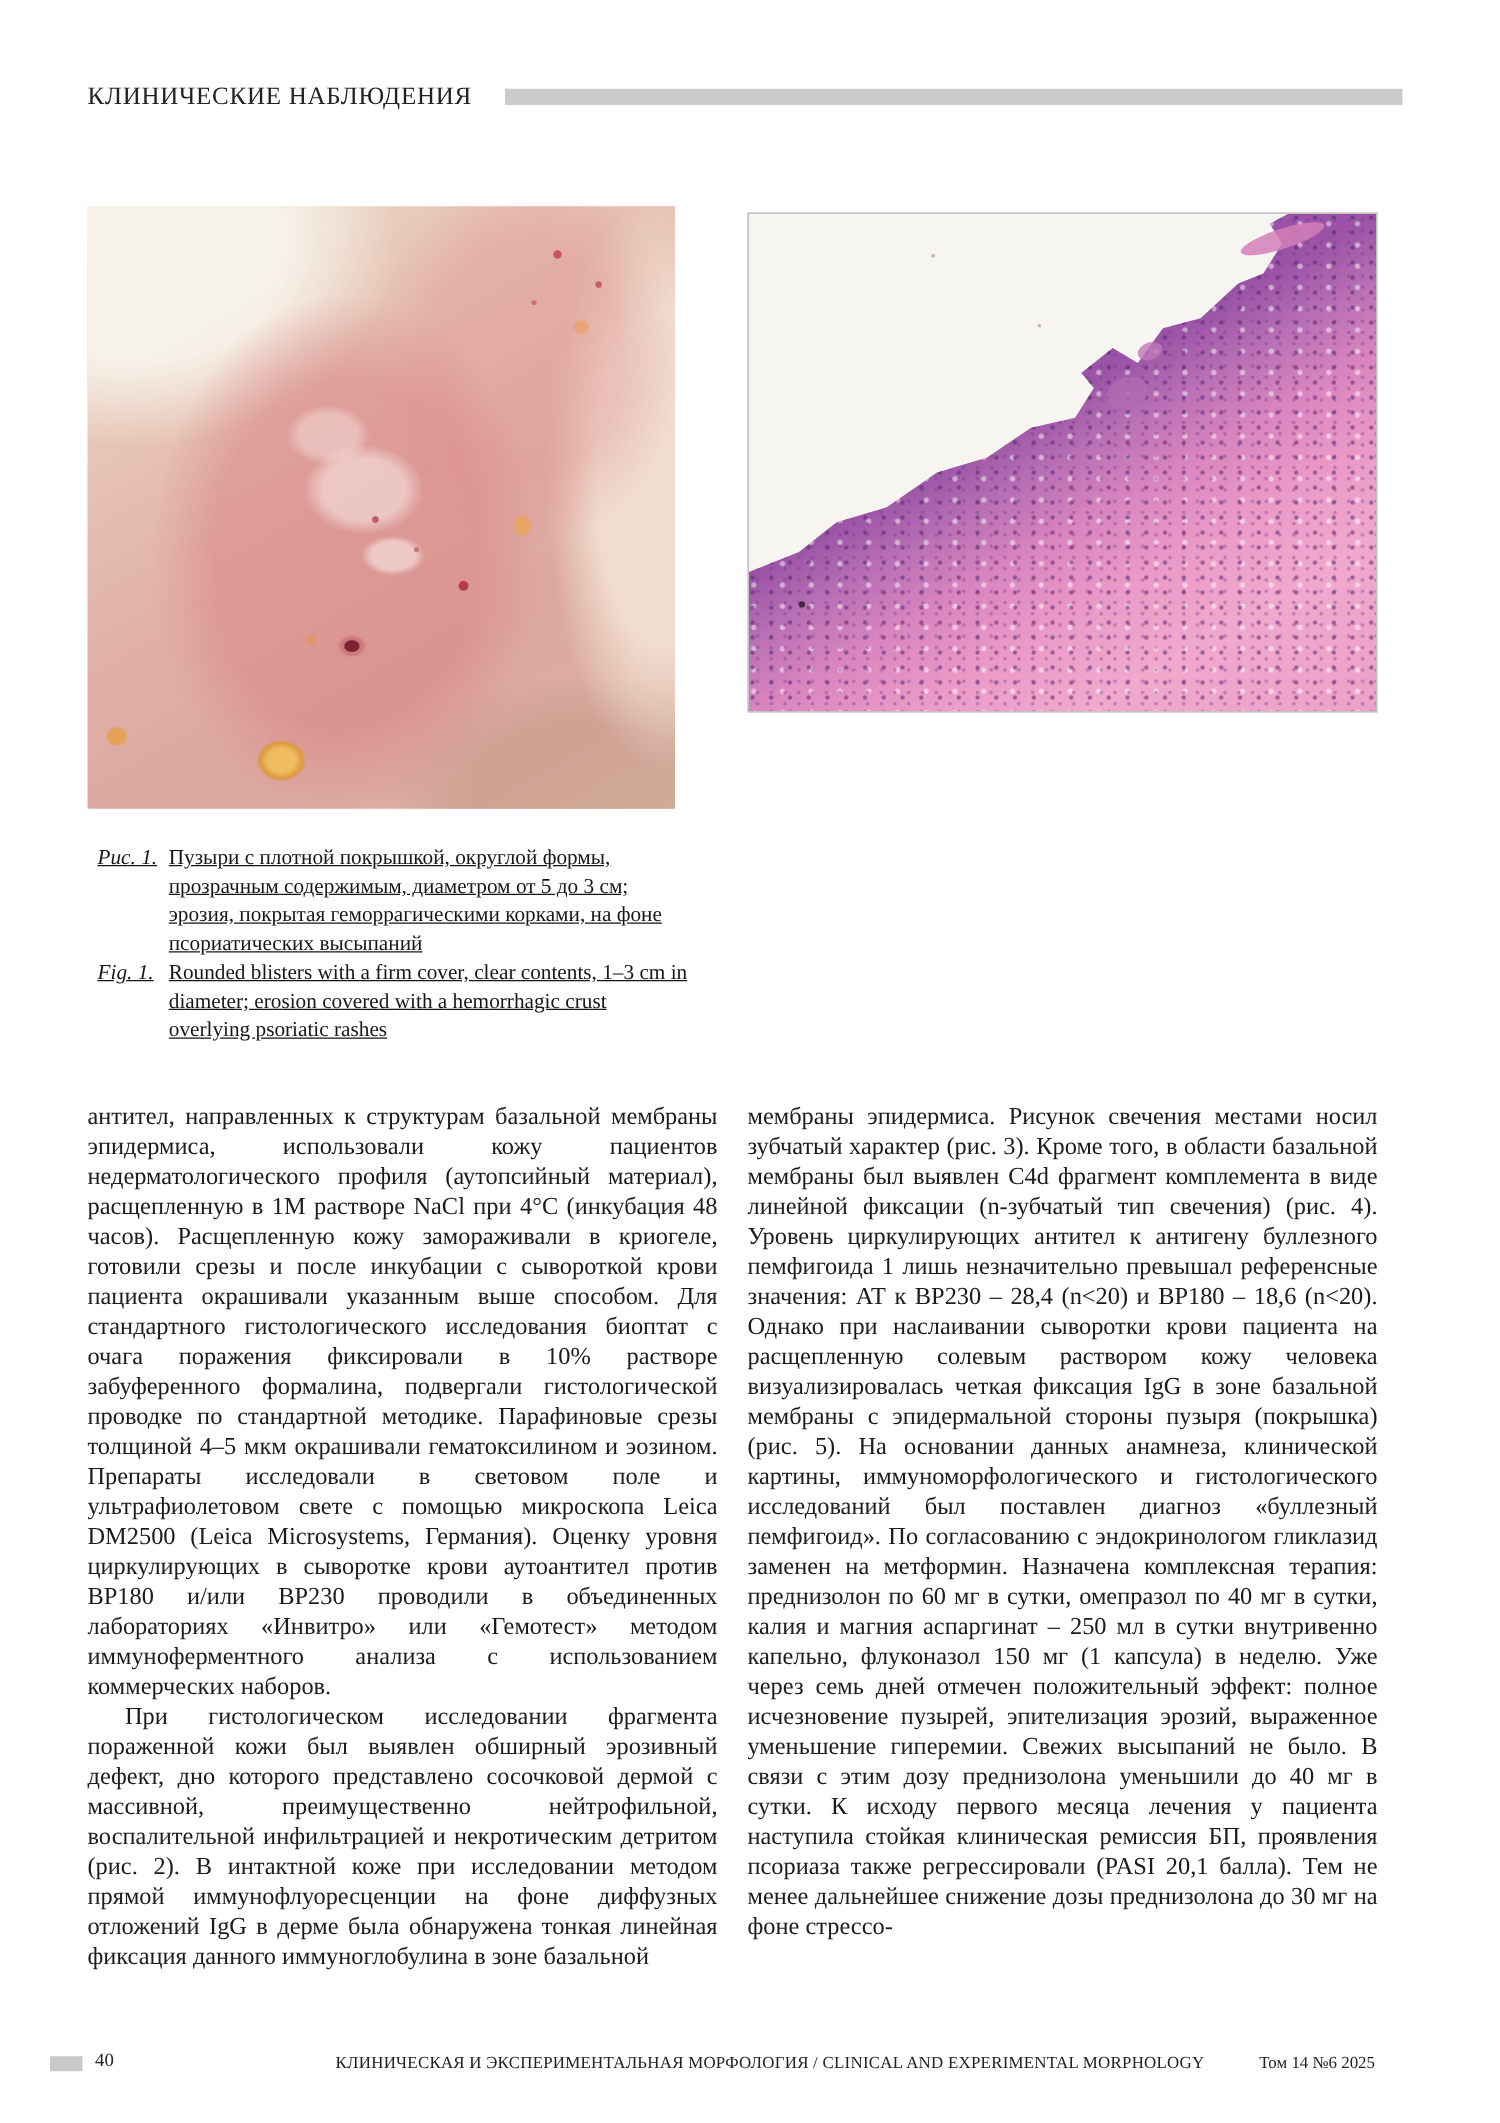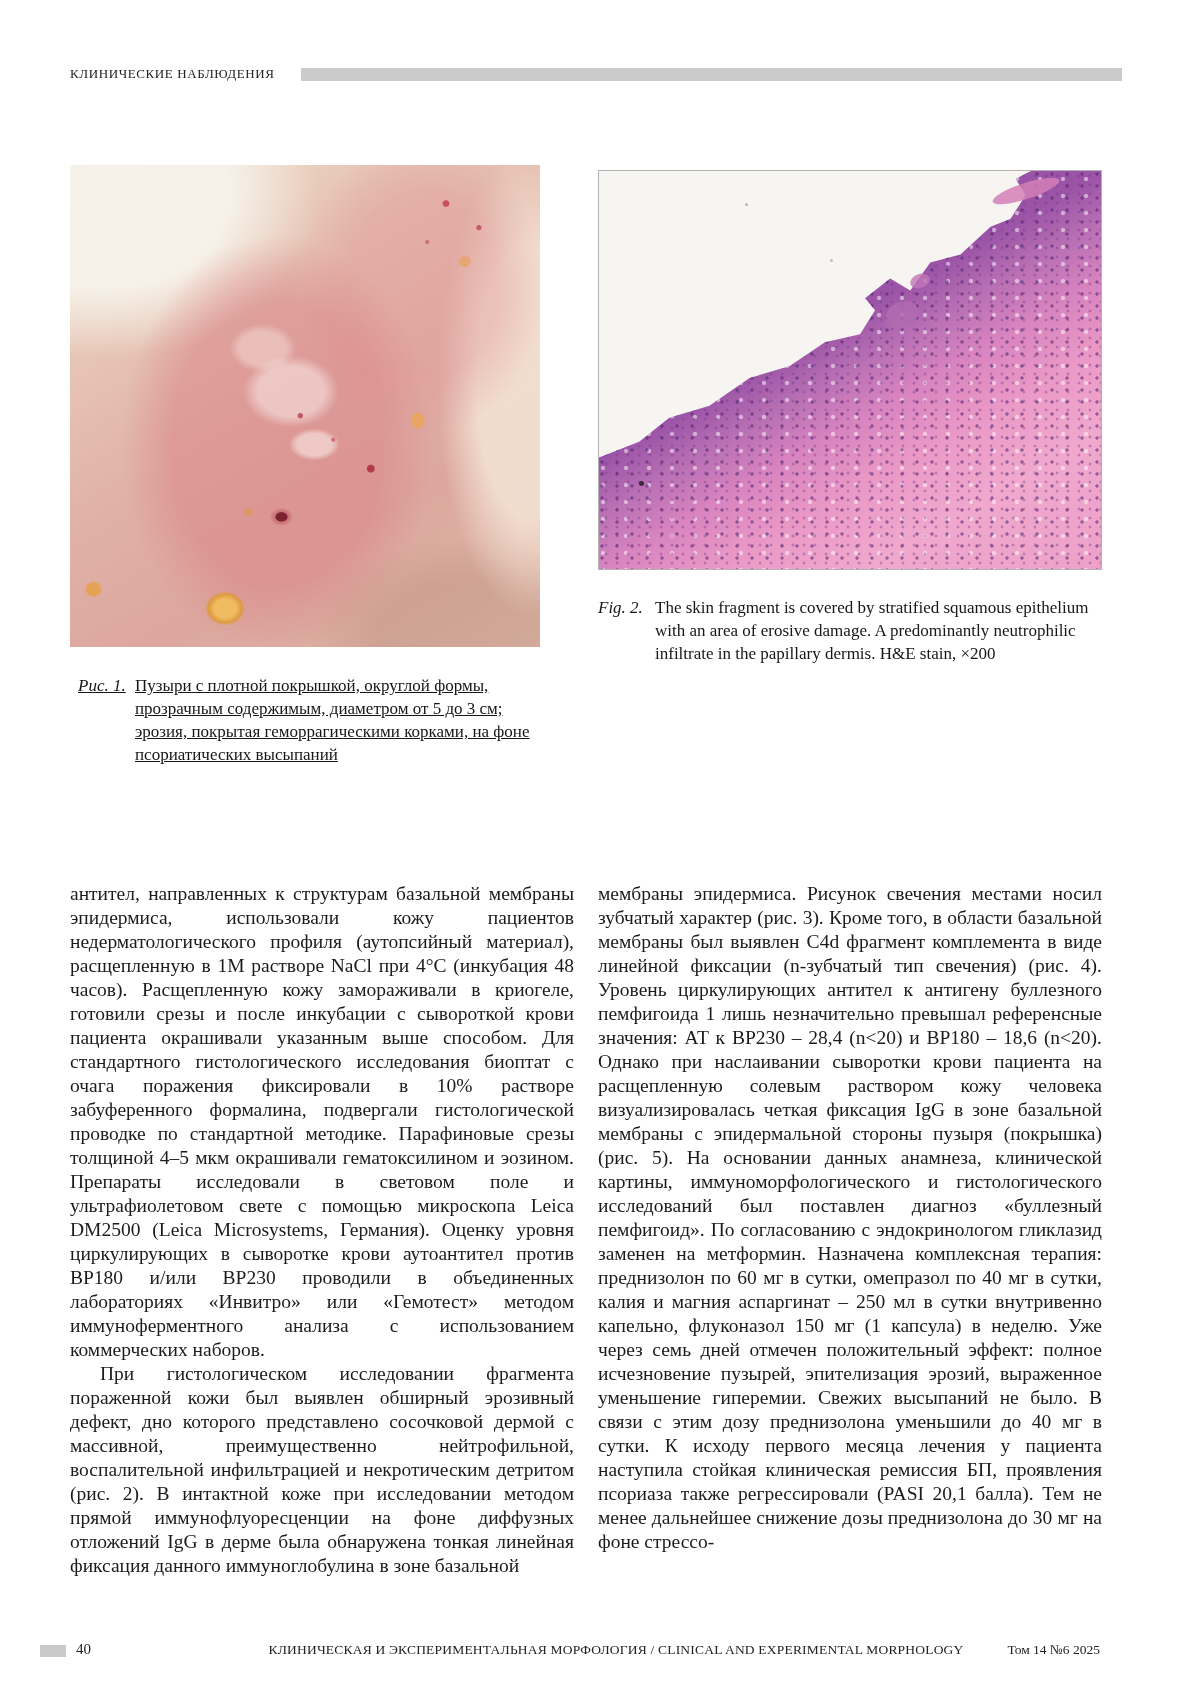--- a/index.html
+++ b/index.html
@@ -3,21 +3,21 @@
 <meta charset="utf-8">
 <style>
   html,body{margin:0;padding:0;}
   body{
     width:1200px;height:1698px;position:relative;background:#ffffff;
     font-family:"Liberation Serif","DejaVu Serif",serif;color:#1b1b1b;
     overflow:hidden;
   }
   
   .header{position:absolute;top:66px;left:70px;right:78px;display:flex;align-items:center;}
-  .header .section-label{font-size:13px;letter-spacing:.6px;white-space:nowrap;color:#222;text-align:center;}
+  .header .section-label{font-size:20px;letter-spacing:.6px;white-space:nowrap;color:#222;text-align:center;}
   .header .rule{flex:1;height:13px;background:#cbcbcb;margin-left:26px;}
   
   .photo{position:absolute;overflow:hidden;}
   .photo-clinical{
     left:70px;top:165px;width:470px;height:482px;
     background:
       radial-gradient(ellipse 9px 7px at 45% 73%, #7d2330 0 60%, rgba(125,35,48,0) 75%),
       radial-gradient(ellipse 15px 12px at 45% 73%, rgba(190,90,100,.5) 0 55%, rgba(190,90,100,0) 78%),
       radial-gradient(circle 6px at 64% 63%, #b33a4c 0 55%, rgba(179,58,76,0) 75%),
       radial-gradient(circle 5px at 80% 8%, rgba(194,64,84,.85) 0 55%, rgba(194,64,84,0) 78%),
@@ -99,27 +99,27 @@
     <div class="histo-frag dust-1"></div>
     <div class="histo-frag dust-2"></div>
     <div class="histo-frag dust-3"></div>
   </div>
 
   <div class="caption caption-1">
     <div class="cap-row">
       <span class="cap-label">Рис. 1.</span>
       <span>Пузыри с плотной покрышкой, округлой формы, прозрачным содержимым, диаметром от 5 до 3 см; эрозия, покрытая геморрагическими корками, на фоне псориатических высыпаний</span>
     </div>
+    <div class="cap-row">
+      <span class="cap-label">Fig. 1.</span>
+      <span>Rounded blisters with a firm cover, clear contents, 1–3 cm in diameter; erosion covered with a hemorrhagic crust overlying psoriatic rashes</span>
+    </div>
   </div>
 
   <div class="caption caption-2">
-    <div class="cap-row">
-      <span class="cap-label">Fig. 2.</span>
-      <span>The skin fragment is covered by stratified squamous epithelium with an area of erosive damage. A predominantly neutrophilic infiltrate in the papillary dermis. H&amp;E stain, ×200</span>
-    </div>
   </div>
 
   <div class="body-columns">
     <div class="col">
       <p>антител, направленных к структурам базальной мембраны эпидермиса, использовали кожу пациентов недерматологического профиля (аутопсийный материал), расщепленную в 1М растворе NaCl при 4°С (инкубация 48 часов). Расщепленную кожу замораживали в криогеле, готовили срезы и после инкубации с сывороткой крови пациента окрашивали указанным выше способом. Для стандартного гистологического исследования биоптат с очага поражения фиксировали в 10% растворе забуференного формалина, подвергали гистологической проводке по стандартной методике. Парафиновые срезы толщиной 4–5 мкм окрашивали гематоксилином и эозином. Препараты исследовали в световом поле и ультрафиолетовом свете с помощью микроскопа Leica DM2500 (Leica Microsystems, Германия). Оценку уровня циркулирующих в сыворотке крови аутоантител против BP180 и/или BP230 проводили в объединенных лабораториях «Инвитро» или «Гемотест» методом иммуноферментного анализа с использованием коммерческих наборов.</p>
       <p class="indent">При гистологическом исследовании фрагмента пораженной кожи был выявлен обширный эрозивный дефект, дно которого представлено сосочковой дермой с массивной, преимущественно нейтрофильной, воспалительной инфильтрацией и некротическим детритом (рис. 2). В интактной коже при исследовании методом прямой иммунофлуоресценции на фоне диффузных отложений IgG в дерме была обнаружена тонкая линейная фиксация данного иммуноглобулина в зоне базальной</p>
     </div>
     <div class="col">
       <p>мембраны эпидермиса. Рисунок свечения местами носил зубчатый характер (рис. 3). Кроме того, в области базальной мембраны был выявлен C4d фрагмент комплемента в виде линейной фиксации (n-зубчатый тип свечения) (рис. 4). Уровень циркулирующих антител к антигену буллезного пемфигоида 1 лишь незначительно превышал референсные значения: АТ к BP230 – 28,4 (n&lt;20) и BP180 – 18,6 (n&lt;20). Однако при наслаивании сыворотки крови пациента на расщепленную солевым раствором кожу человека визуализировалась четкая фиксация IgG в зоне базальной мембраны с эпидермальной стороны пузыря (покрышка) (рис. 5). На основании данных анамнеза, клинической картины, иммуноморфологического и гистологического исследований был поставлен диагноз «буллезный пемфигоид». По согласованию с эндокринологом гликлазид заменен на метформин. Назначена комплексная терапия: преднизолон по 60 мг в сутки, омепразол по 40 мг в сутки, калия и магния аспаргинат – 250 мл в сутки внутривенно капельно, флуконазол 150 мг (1 капсула) в неделю. Уже через семь дней отмечен положительный эффект: полное исчезновение пузырей, эпителизация эрозий, выраженное уменьшение гиперемии. Свежих высыпаний не было. В связи с этим дозу преднизолона уменьшили до 40 мг в сутки. К исходу первого месяца лечения у пациента наступила стойкая клиническая ремиссия БП, проявления псориаза также регрессировали (PASI 20,1 балла). Тем не менее дальнейшее снижение дозы преднизолона до 30 мг на фоне стрессо-</p>
     </div>

